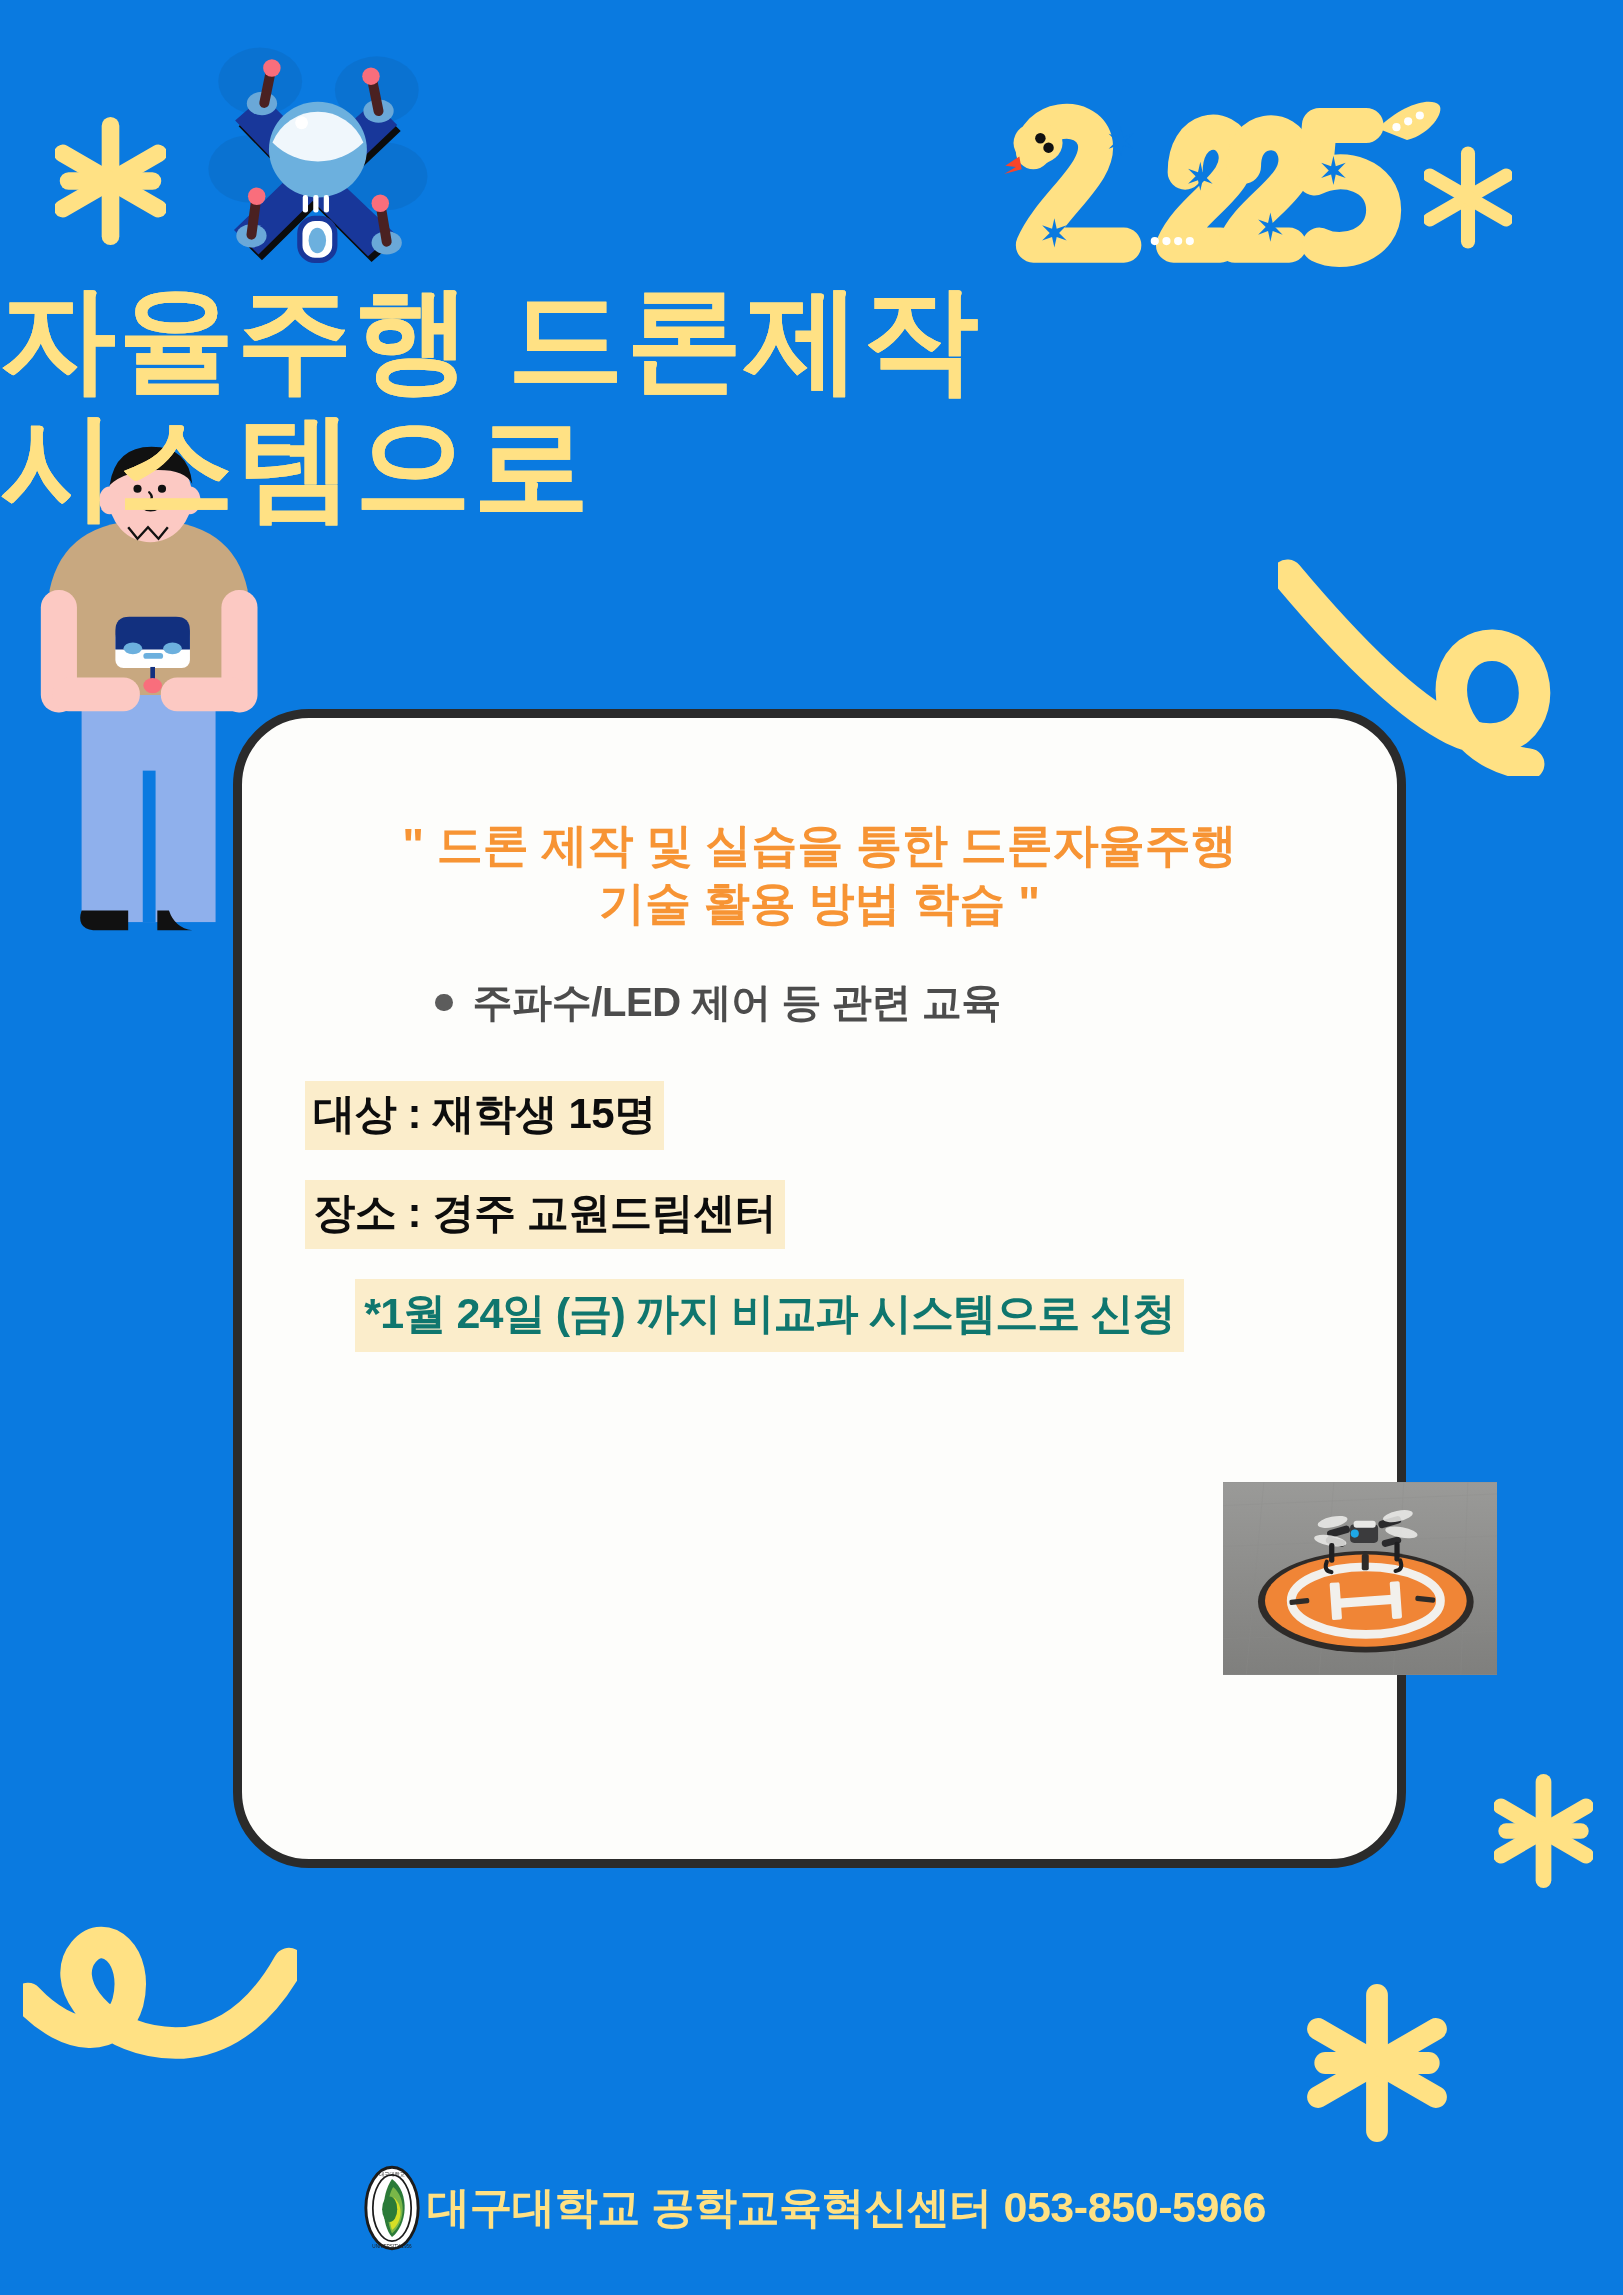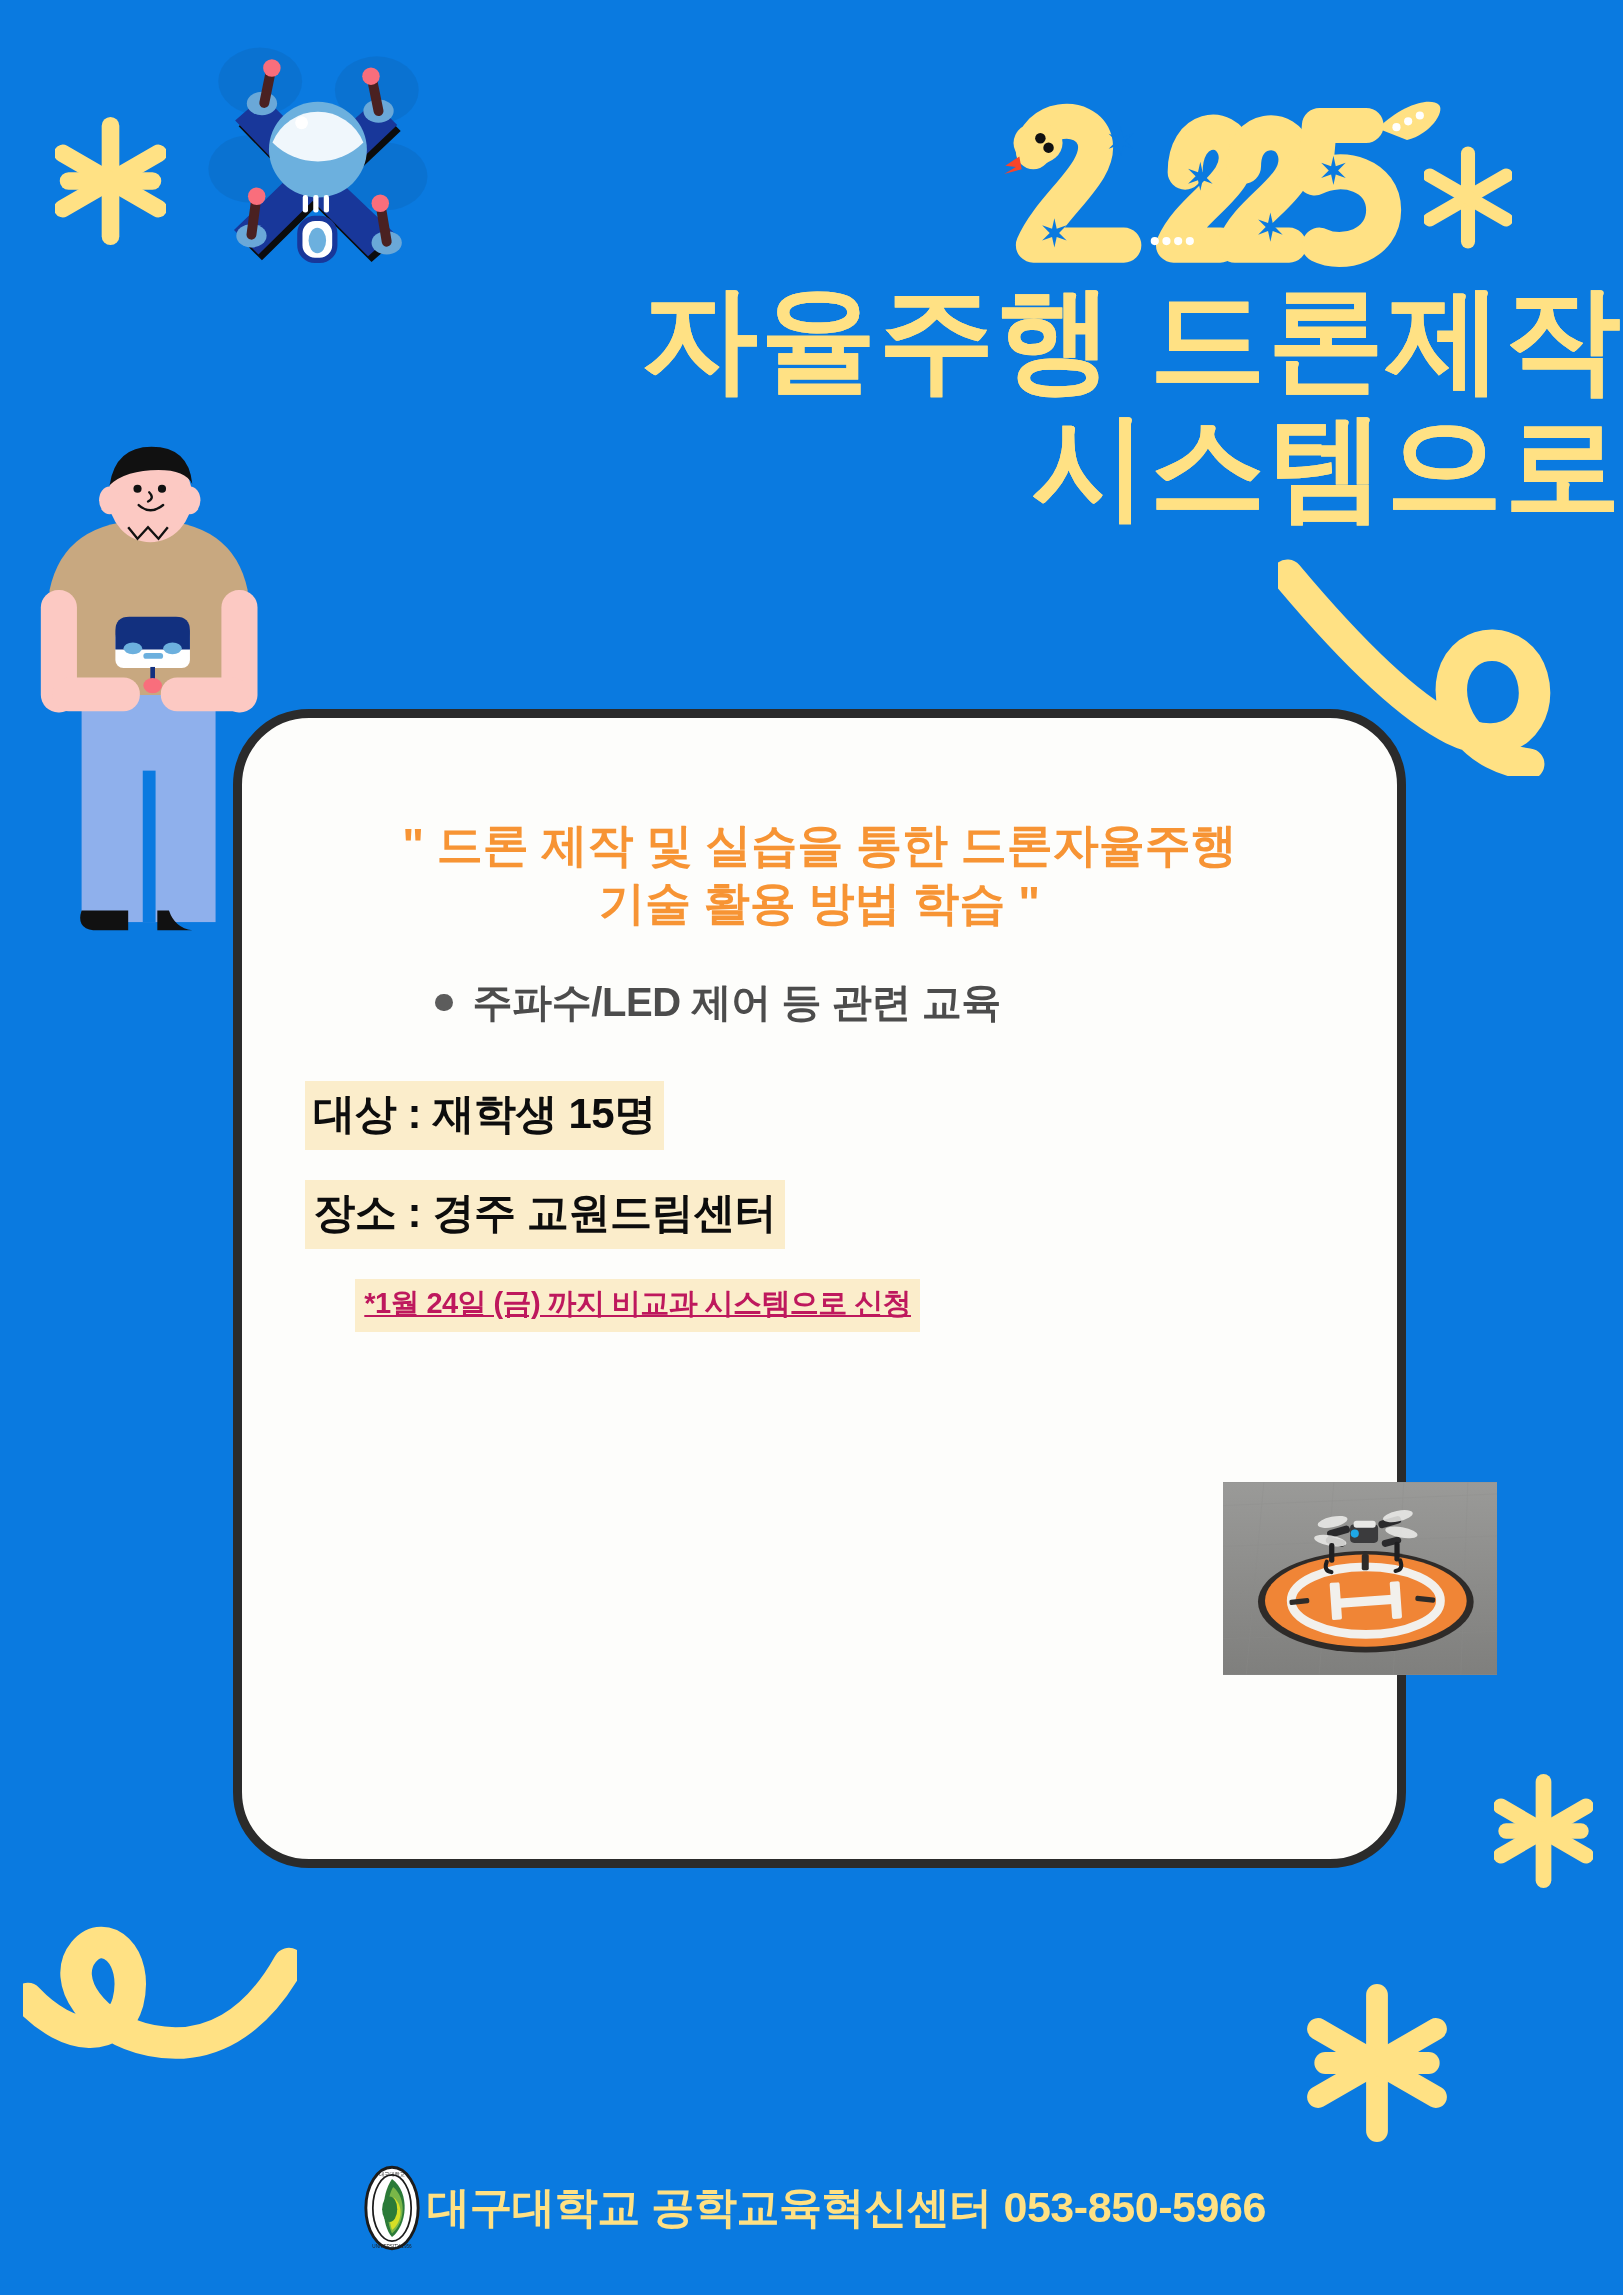--- a/index.html
+++ b/index.html
@@ -27,21 +27,21 @@
 
   
   .drone-illo{ position:absolute; left:193px; top:26px; width:251px; height:239px; }
 
   
   .person-illo{ position:absolute; left:35px; top:444px; width:233px; height:496px; }
 
   
   .title-block{
     position:absolute; left:0; right:0; top:280px;
-    text-align:right;
+    text-align:left;
     z-index:4;
   }
   .title-line{
     color:#ffe184;
     font-weight:900;
     letter-spacing:0.02em;
     line-height:1.02;
     font-size:114px;
     text-shadow:0 0 0 #ffe184;
     font-family:"Liberation Sans", sans-serif;
@@ -105,28 +105,27 @@
     line-height:1.42;
     padding:3.5px 8.2px 5.8px 8.2px;
     letter-spacing:-0.01em;
     white-space:nowrap;
   }
   .info-hl u{ text-decoration:underline; text-underline-offset:5.8px; text-decoration-thickness:4.1px;}
   .deadline-row{ margin-top:20px; padding-left:50px; }
   .deadline-hl{
     display:inline-block;
     background:#fbedcb;
-    color:#be185d;
-    font-weight:900;
-    font-size:29px;
+    color:#0f766e;
+    font-weight:900;
+    font-size:43px;
     line-height:1.44;
     padding:4.7px 9.3px 7px 9.3px;
     letter-spacing:-0.02em;
     white-space:nowrap;
-    text-decoration:underline;
   }
 
   
   .photo{
     position:absolute;
     left:1223px; top:1482px;
     width:274px; height:193px;
     z-index:6;
     overflow:hidden;
     background:#8d8d8d;

